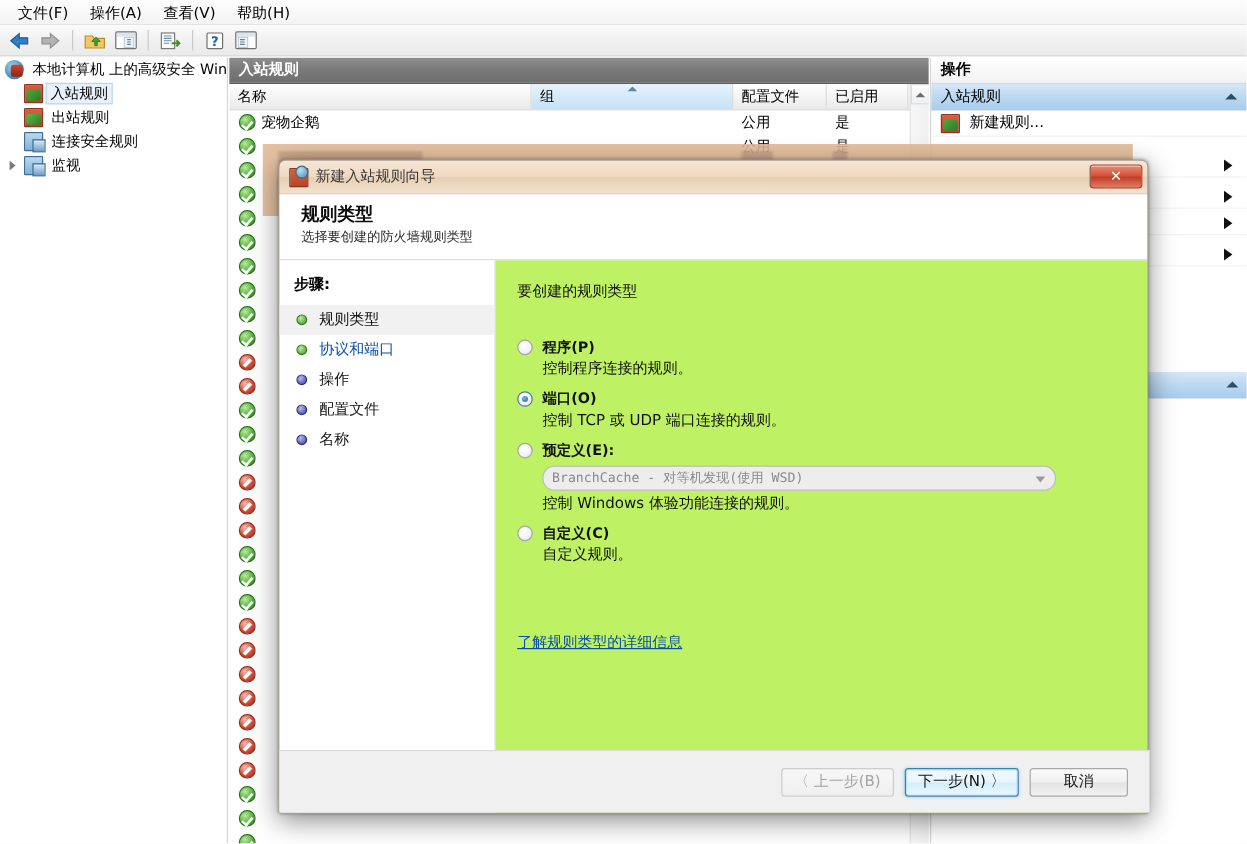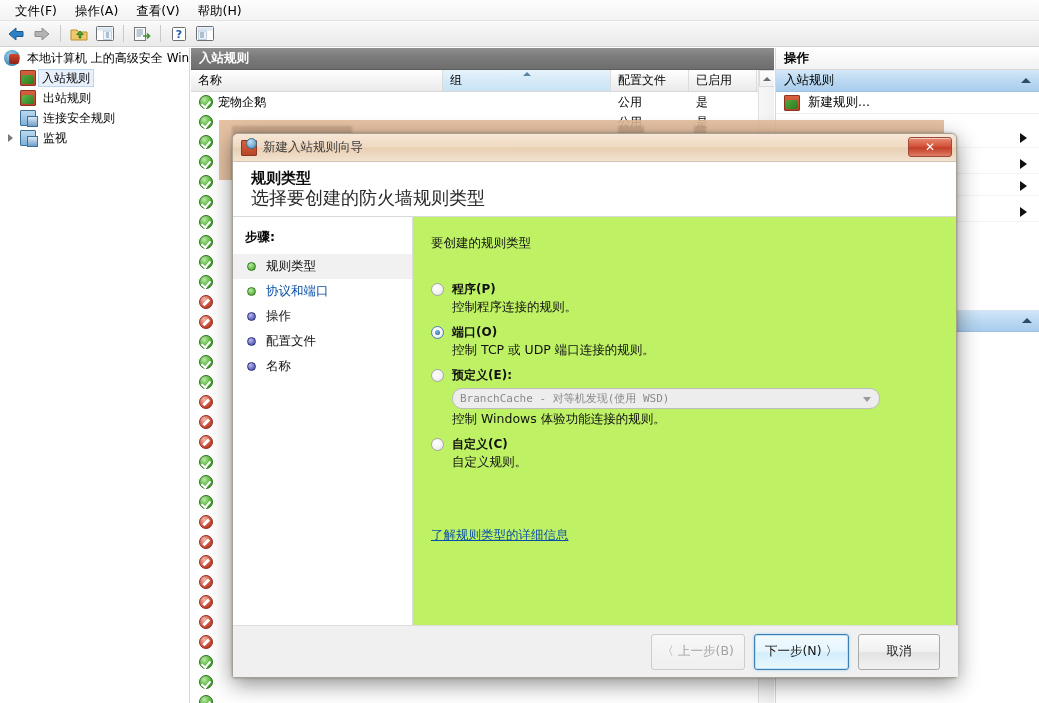--- a/index.html
+++ b/index.html
@@ -214,21 +214,21 @@
     background: linear-gradient(to bottom,#e98a74 0%, #d4553c 45%, #c23f27 55%, #e07c63 100%);
     display: flex; align-items: center; justify-content: center;
     color: #fff; font-size: 12px; font-weight: bold;
     box-shadow: inset 0 1px 0 rgba(255,255,255,0.55);
   }
   .dlg-banner {
     height: 55px; background: #ffffff; border-bottom: 1px solid #d9d9d9;
     padding: 6px 0 0 18px;
   }
   .dlg-h1 { font-size: 15px; font-weight: bold; color: #0d0d0d; line-height: 20px; }
-  .dlg-h2 { font-size: 18px; color: #2a2a2a; line-height: 18px; margin-top: 1px; }
+  .dlg-h2 { font-size: 11px; color: #2a2a2a; line-height: 18px; margin-top: 1px; }
 
   .dlg-body { display: flex; height: 460px; }
   .steps {
     width: 180px; background: #ffffff; border-right: 1px solid #dcdcdc;
     padding-top: 12px;
   }
   .steps-title { font-size: 12.5px; font-weight: bold; padding-left: 12px; margin-bottom: 8px; }
   .step {
     height: 25px; display: flex; align-items: center; padding-left: 14px; font-size: 12.5px;
   }
@@ -276,21 +276,21 @@
     font-size: 12.5px; color: #0a4fa8; text-decoration: underline;
   }
 
   .dlg-footer {
     position: absolute; left: 0; bottom: 0; width: 725px; height: 52px;
     background: #f0f0f0; border-top: 1px solid #dedede;
     display: flex; align-items: center; justify-content: flex-end;
     padding-right: 18px; gap: 9px;
   }
   .btn {
-    min-width: 82px; height: 36px; border-radius: 3px;
+    min-width: 82px; height: 24px; border-radius: 3px;
     border: 1px solid #a9a9a9;
     background: linear-gradient(to bottom,#fbfbfb 0%, #f1f1f1 48%, #e3e3e3 52%, #f2f2f2 100%);
     display: flex; align-items: center; justify-content: center;
     font-size: 12.5px; color: #111; padding: 0 10px;
   }
   .btn.disabled { color: #a3a3a3; border-color: #cdcdcd;
     background: linear-gradient(to bottom,#f7f7f7,#efefef); }
   .btn.default {
     border: 1px solid #3c7fb1;
     box-shadow: 0 0 0 1px #bfe0f5 inset, 0 0 3px #9fd0ef;

